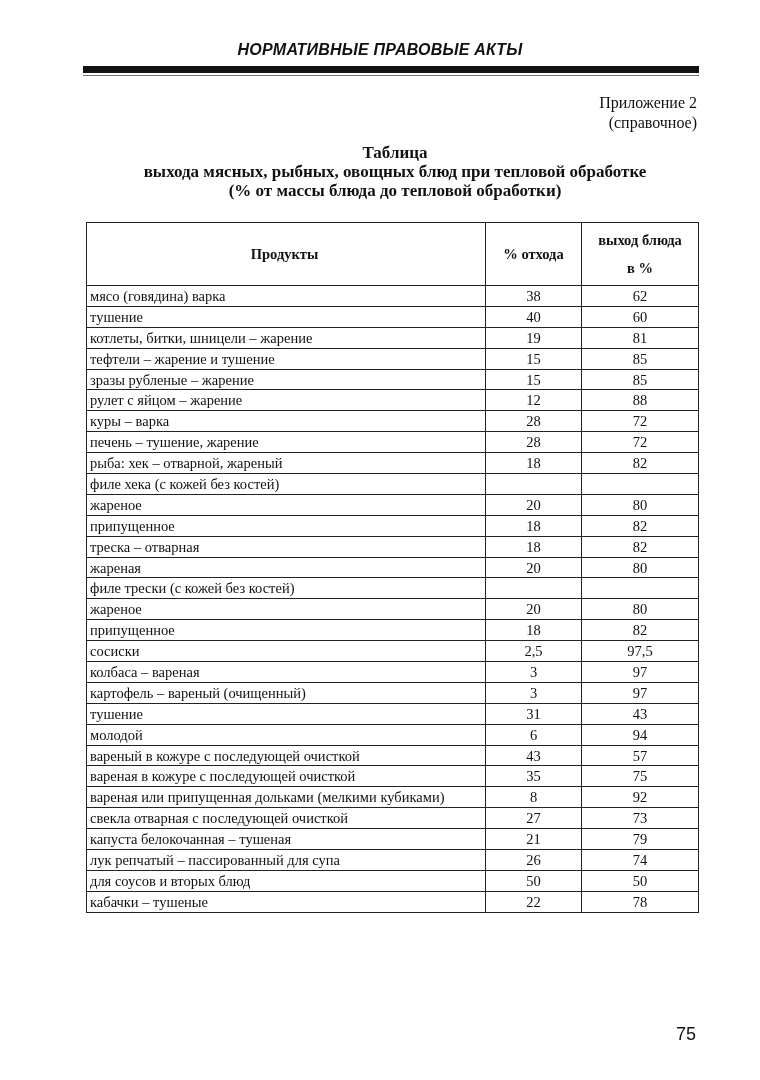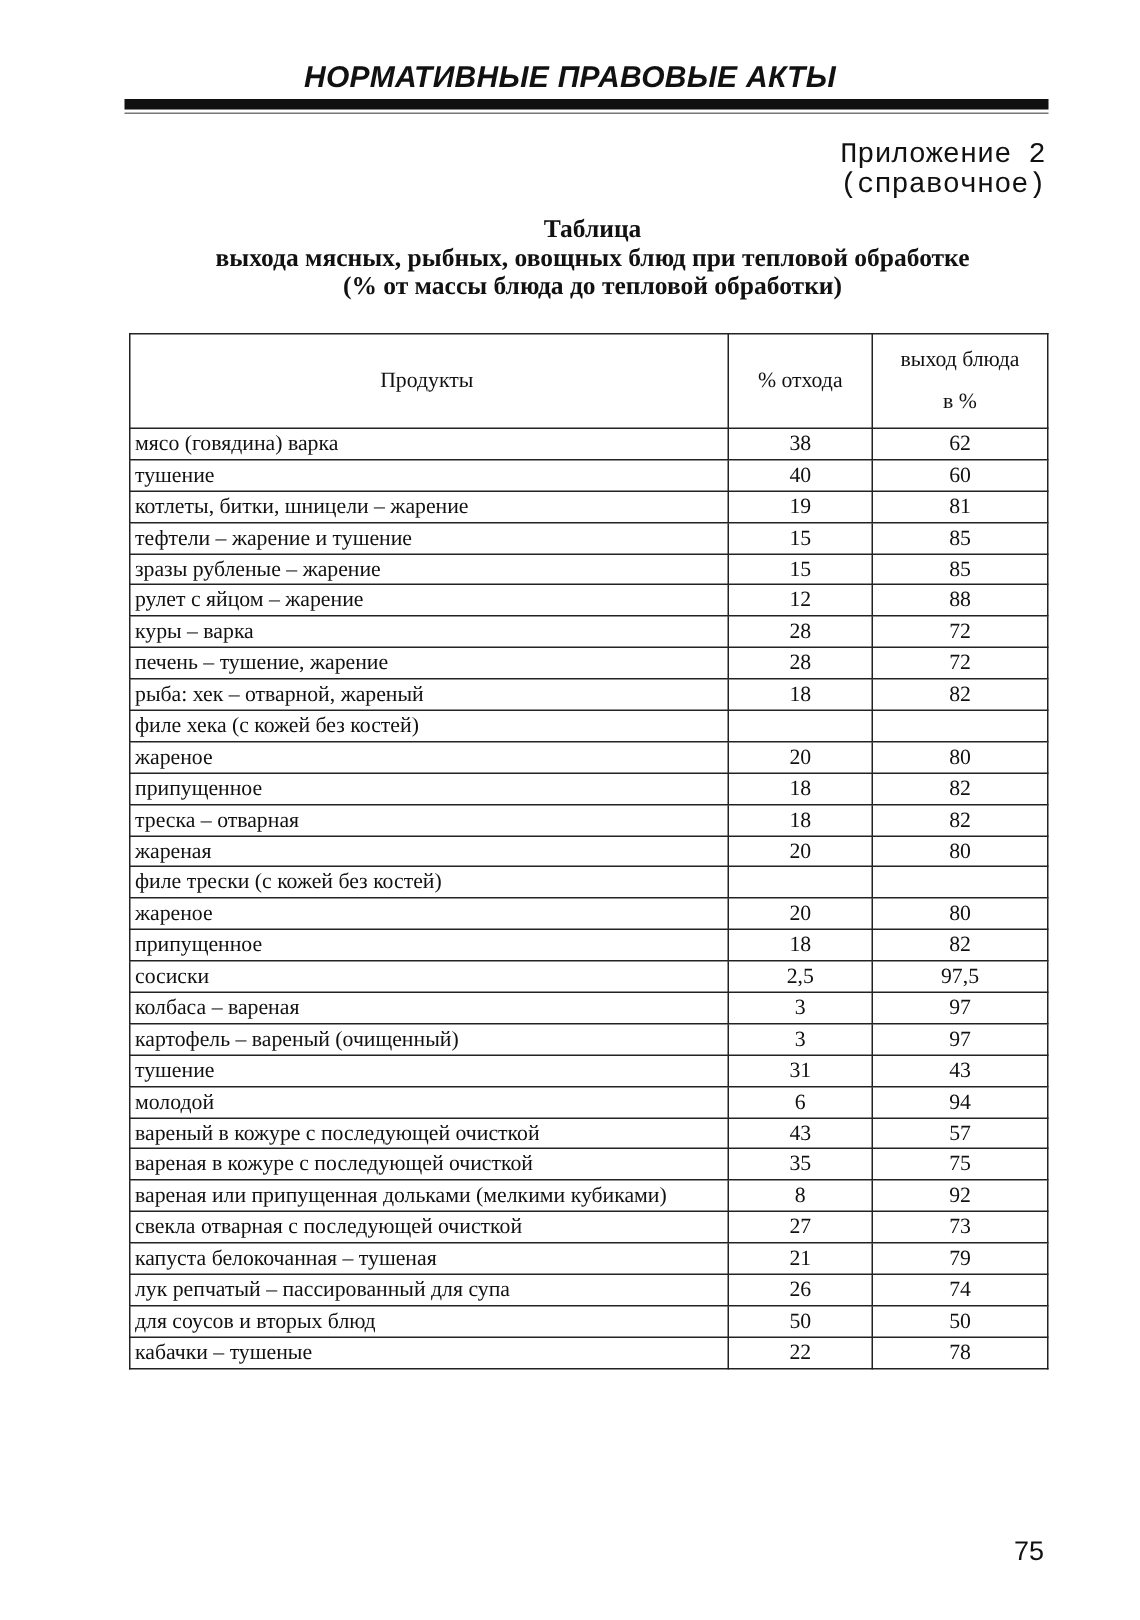--- a/index.html
+++ b/index.html
@@ -1,44 +1,44 @@
 <!DOCTYPE html>
 <html><head>
 <meta charset="utf-8">
 <style>
   html, body { margin: 0; padding: 0; background: #ffffff; }
   body { width: 760px; height: 1080px; position: relative; overflow: hidden; color: #111; }
   .running-head {
     position: absolute; left: 0; top: 41px; width: 760px; text-align: center;
     font-family: "Liberation Sans", sans-serif; font-weight: bold; font-style: italic;
-    font-size: 20px; letter-spacing: 0.2px; color: #111;
+    font-size: 16px; letter-spacing: 0.2px; color: #111;
   }
   .head-rule {
     position: absolute; left: 83px; top: 66px; width: 616px; height: 7px; background: #111;
   }
   .head-rule-thin {
     position: absolute; left: 83px; top: 75px; width: 616px; height: 1px; background: #777;
   }
   .appendix {
     position: absolute; right: 63px; top: 93px; text-align: right;
-    font-family: Liberation Mono, monospace; font-size: 19px; line-height: 20px; color: #111;
+    font-family: Liberation Serif, serif; font-size: 16px; line-height: 20px; color: #111;
   }
   .title-block {
     position: absolute; left: 0; top: 143px; width: 790px; text-align: center;
     font-family: "Liberation Serif", serif; font-weight: bold; font-size: 17px; line-height: 19px; color: #111;
   }
   table.yield {
     position: absolute; left: 86px; top: 222px; width: 612px;
     border-collapse: collapse; table-layout: fixed;
     font-family: "Liberation Serif", serif; font-size: 14.5px; color: #111;
   }
   table.yield td, table.yield th {
     border: 1.3px solid #222; padding: 0 3px; height: 19.9px; line-height: 18px; white-space: nowrap; overflow: hidden;
   }
-  table.yield th { font-weight: normal; height: 62px; }
+  table.yield th { font-weight: bold; height: 62px; }
   table.yield td.num { text-align: center; }
   table.yield th.c1 { padding-left: 0; }
   .h3 { line-height: 28px; }
   col.c-name { width: 399px; }
   col.c-waste { width: 96px; }
   col.c-yield { width: 117px; }
   .page-num {
     position: absolute; right: 64px; top: 1024px;
     font-family: "Liberation Sans", sans-serif; font-size: 18px; color: #111;
   }

